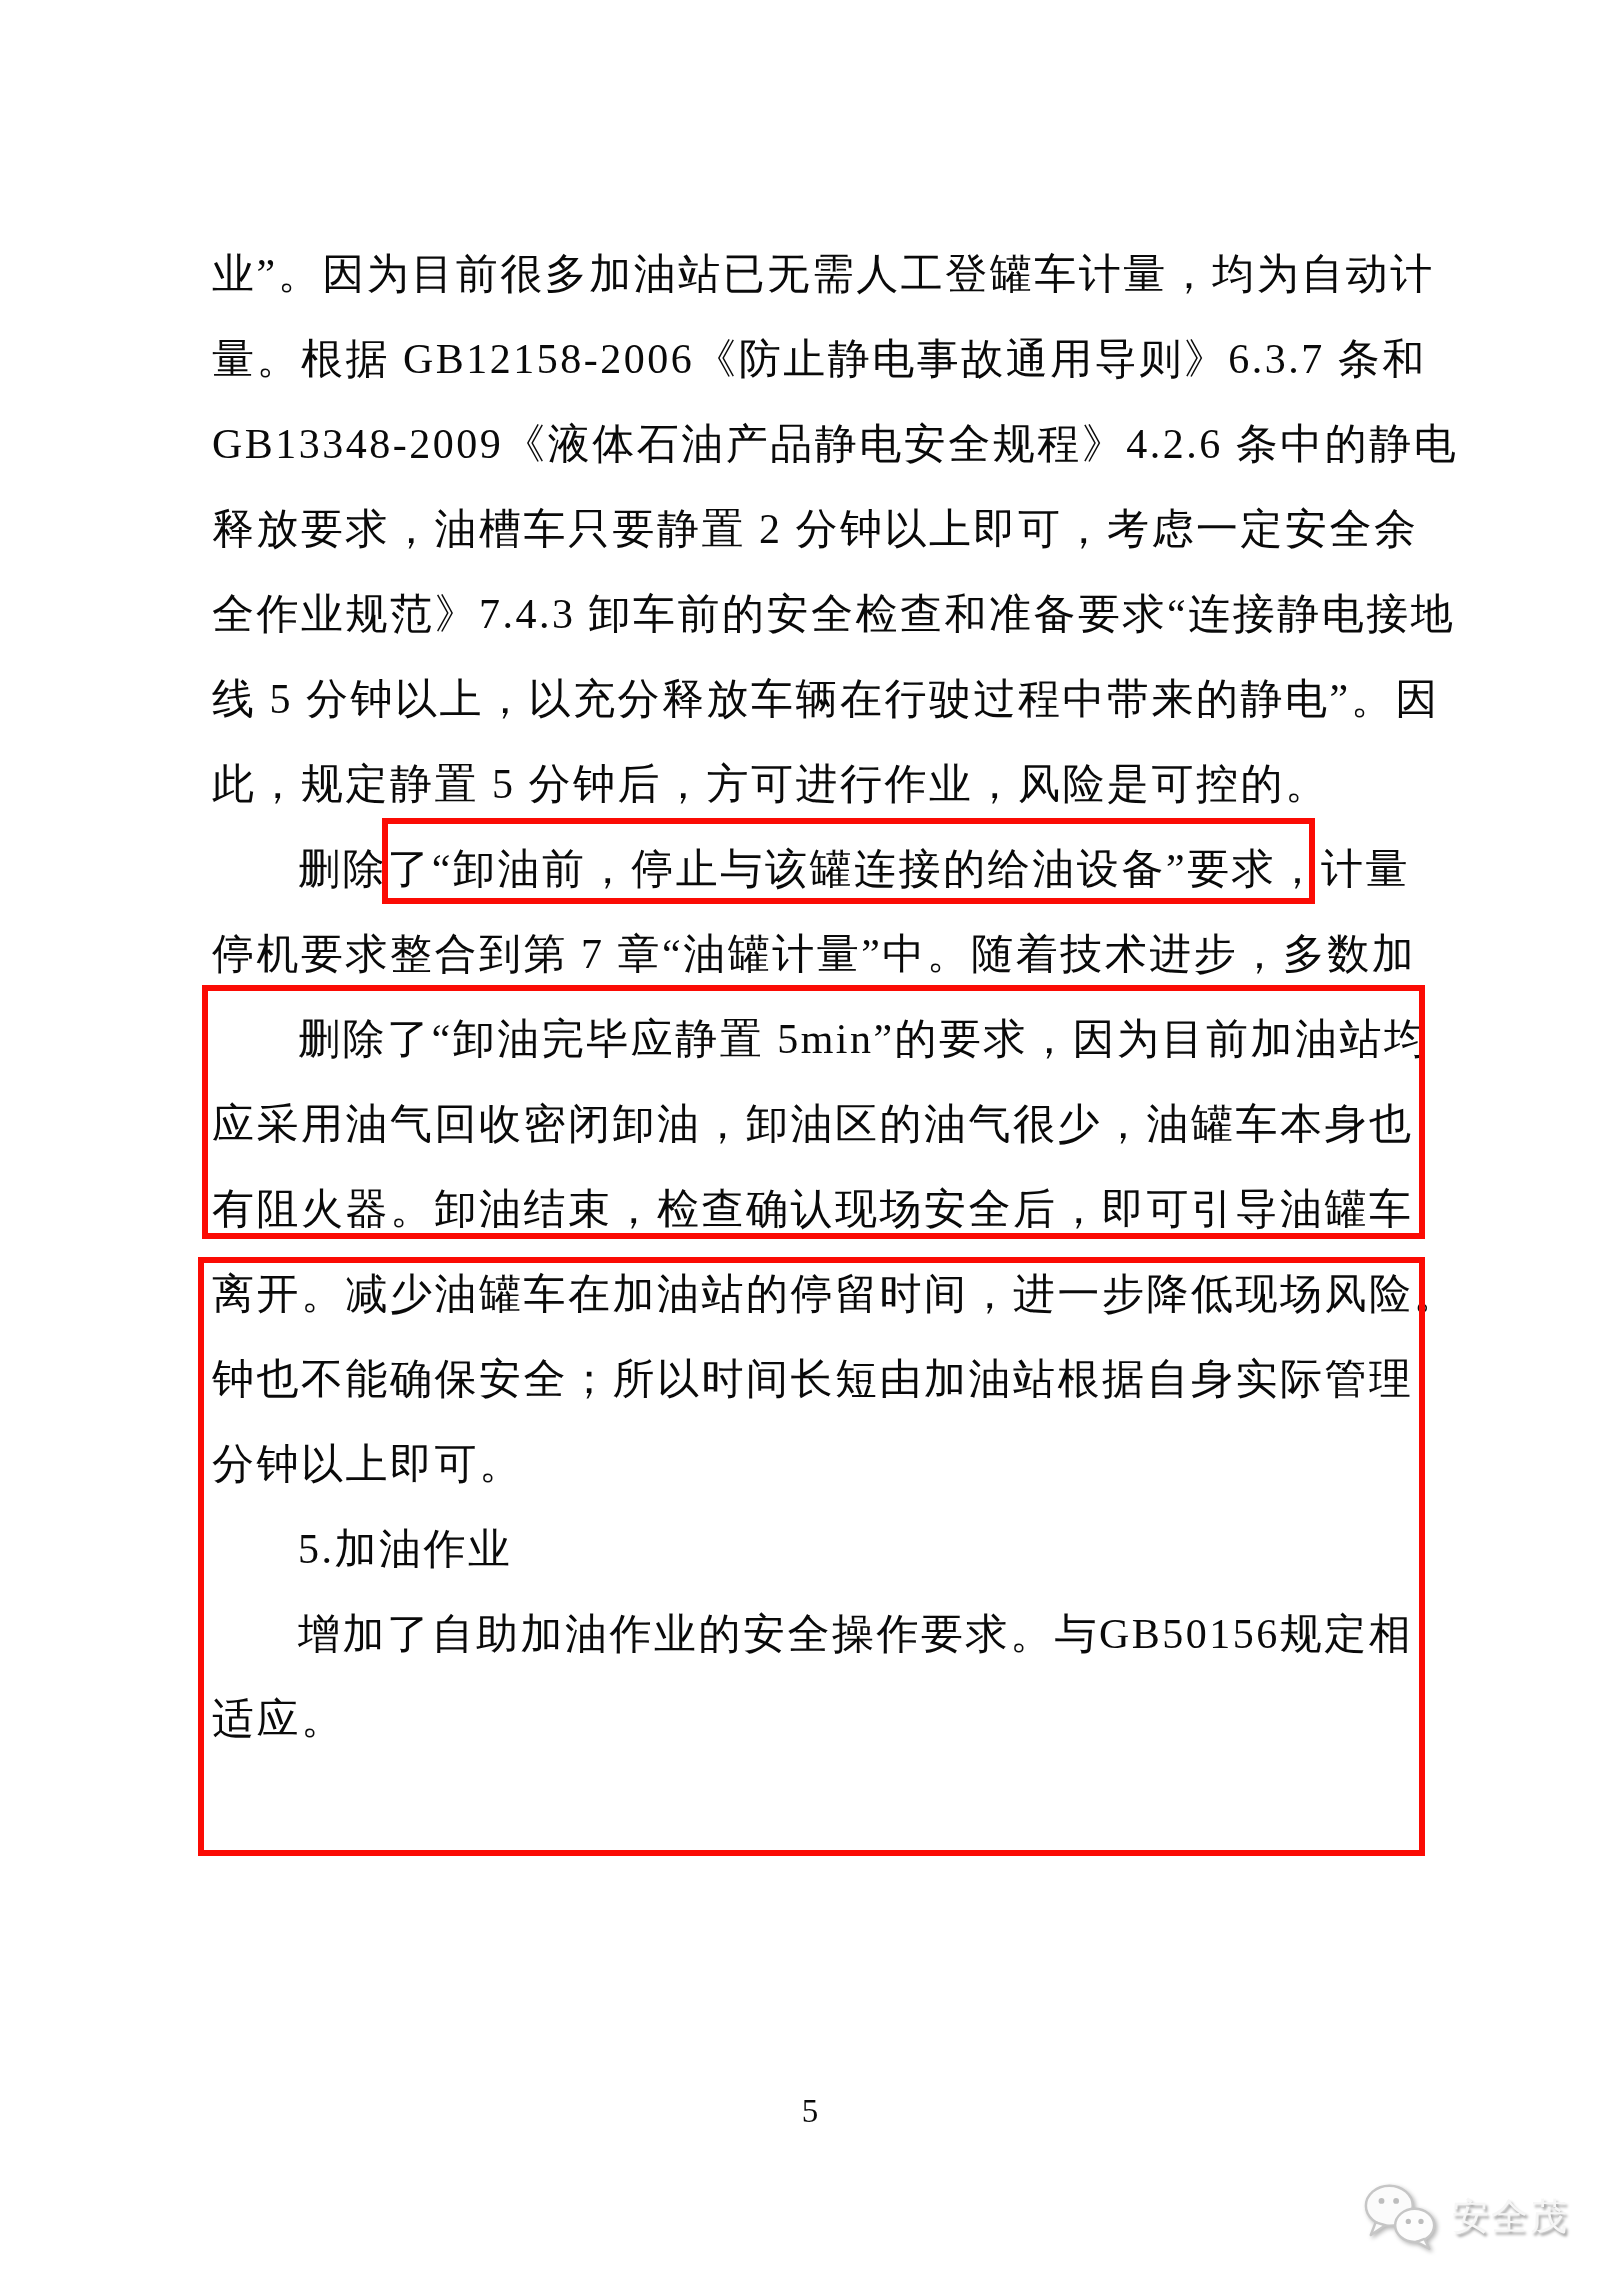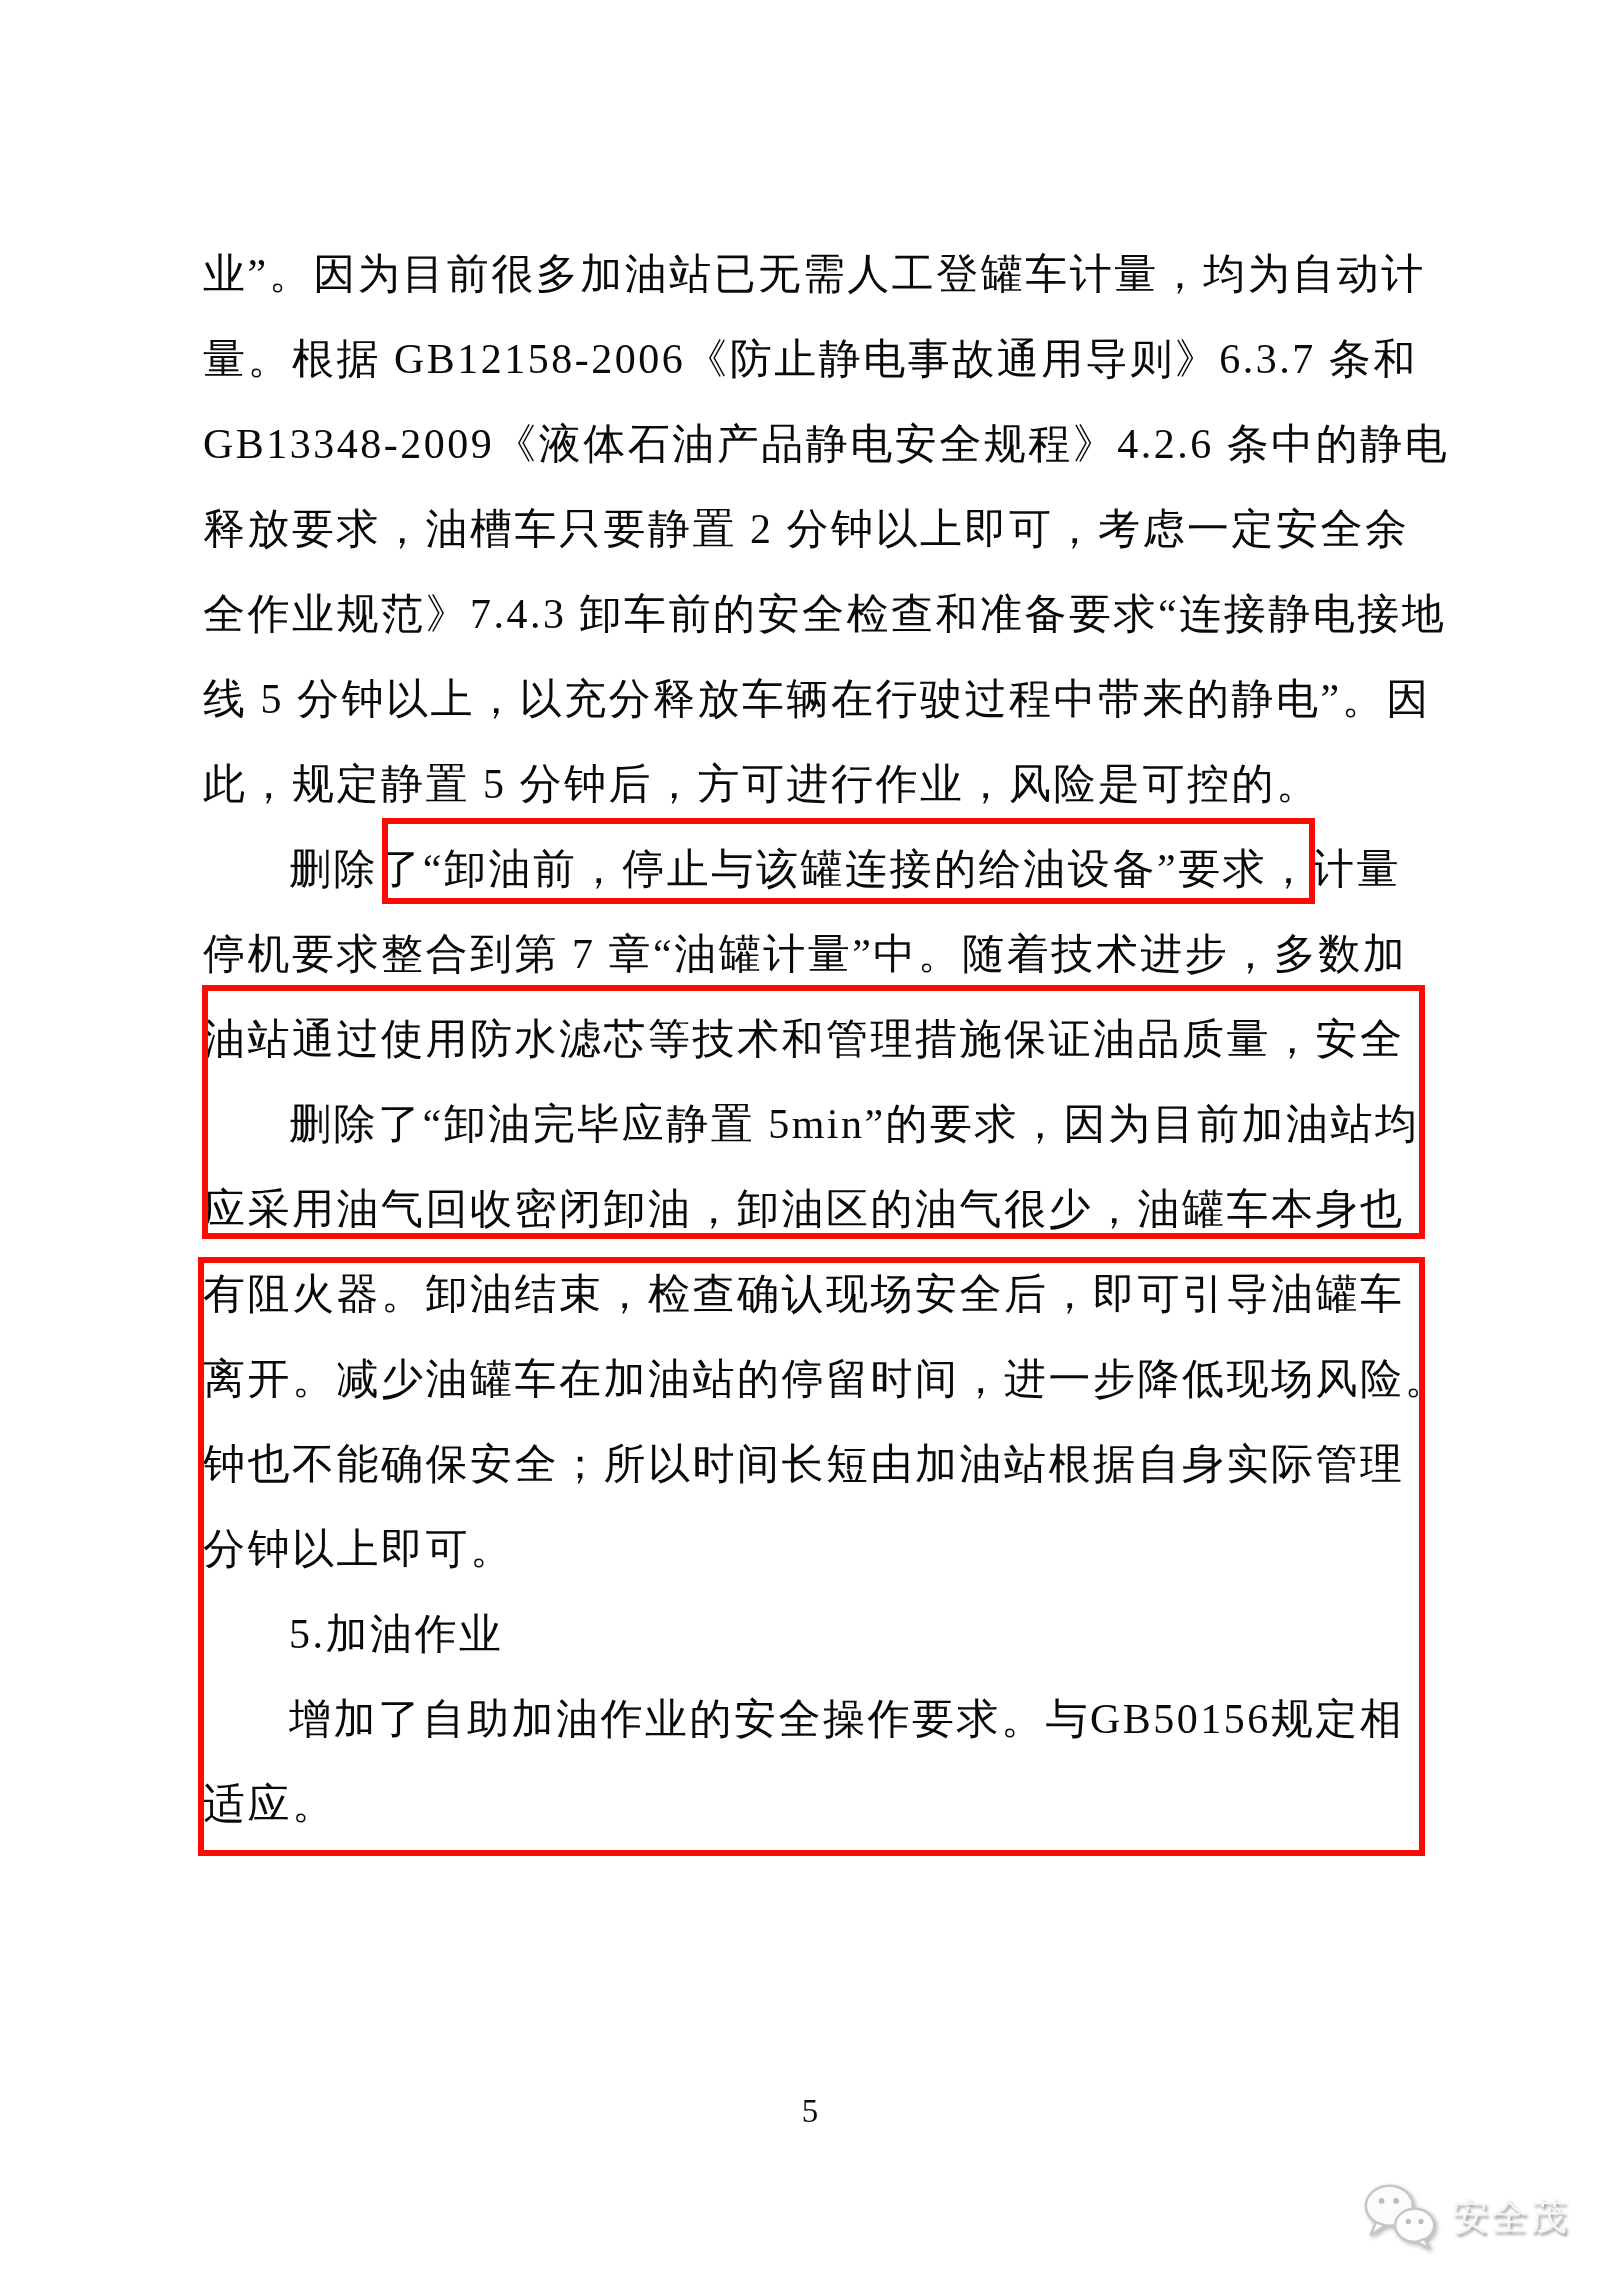--- a/index.html
+++ b/index.html
@@ -8,21 +8,21 @@
     position:relative;
     width:1620px;height:2292px;
     background:#ffffff;
     overflow:hidden;
     font-family:"Liberation Serif","DejaVu Serif",serif;
     color:#0a0a0a;
   }
   
   .text-layer{
     position:absolute;
-    left:203px;top:232px;width:1198px;
+    left:212px;top:232px;width:1198px;
   }
   .line{
     height:85px;
     line-height:85px;
     font-size:42px;
     letter-spacing:2.5px;
     white-space:pre;
     text-align:justify;
     text-align-last:justify;
     text-justify:inter-character;
@@ -75,21 +75,20 @@
   <div class="text-layer" id="lines">
       <div class="line">业”。因为目前很多加油站已无需人工登罐车计量，均为自动计</div>
       <div class="line">量。根据 GB12158-2006《防止静电事故通用导则》6.3.7 条和</div>
       <div class="line">GB13348-2009《液体石油产品静电安全规程》4.2.6 条中的静电</div>
       <div class="line">释放要求，油槽车只要静置 2 分钟以上即可，考虑一定安全余</div>
       <div class="line">全作业规范》7.4.3 卸车前的安全检查和准备要求“连接静电接地</div>
       <div class="line">线 5 分钟以上，以充分释放车辆在行驶过程中带来的静电”。因</div>
       <div class="line noj">此，规定静置 5 分钟后，方可进行作业，风险是可控的。</div>
       <div class="line indent">删除了“卸油前，停止与该罐连接的给油设备”要求，计量</div>
       <div class="line">停机要求整合到第 7 章“油罐计量”中。随着技术进步，多数加</div>
-      <div class="line">油站通过使用防水滤芯等技术和管理措施保证油品质量，安全</div>
       <div class="line indent">删除了“卸油完毕应静置 5min”的要求，因为目前加油站均</div>
       <div class="line">应采用油气回收密闭卸油，卸油区的油气很少，油罐车本身也</div>
       <div class="line">有阻火器。卸油结束，检查确认现场安全后，即可引导油罐车</div>
       <div class="line">离开。减少油罐车在加油站的停留时间，进一步降低现场风险。</div>
       <div class="line">钟也不能确保安全；所以时间长短由加油站根据自身实际管理</div>
       <div class="line noj">分钟以上即可。</div>
       <div class="line indent noj">5.加油作业</div>
       <div class="line indent">增加了自助加油作业的安全操作要求。与GB50156规定相</div>
       <div class="line noj">适应。</div>
     </div>

